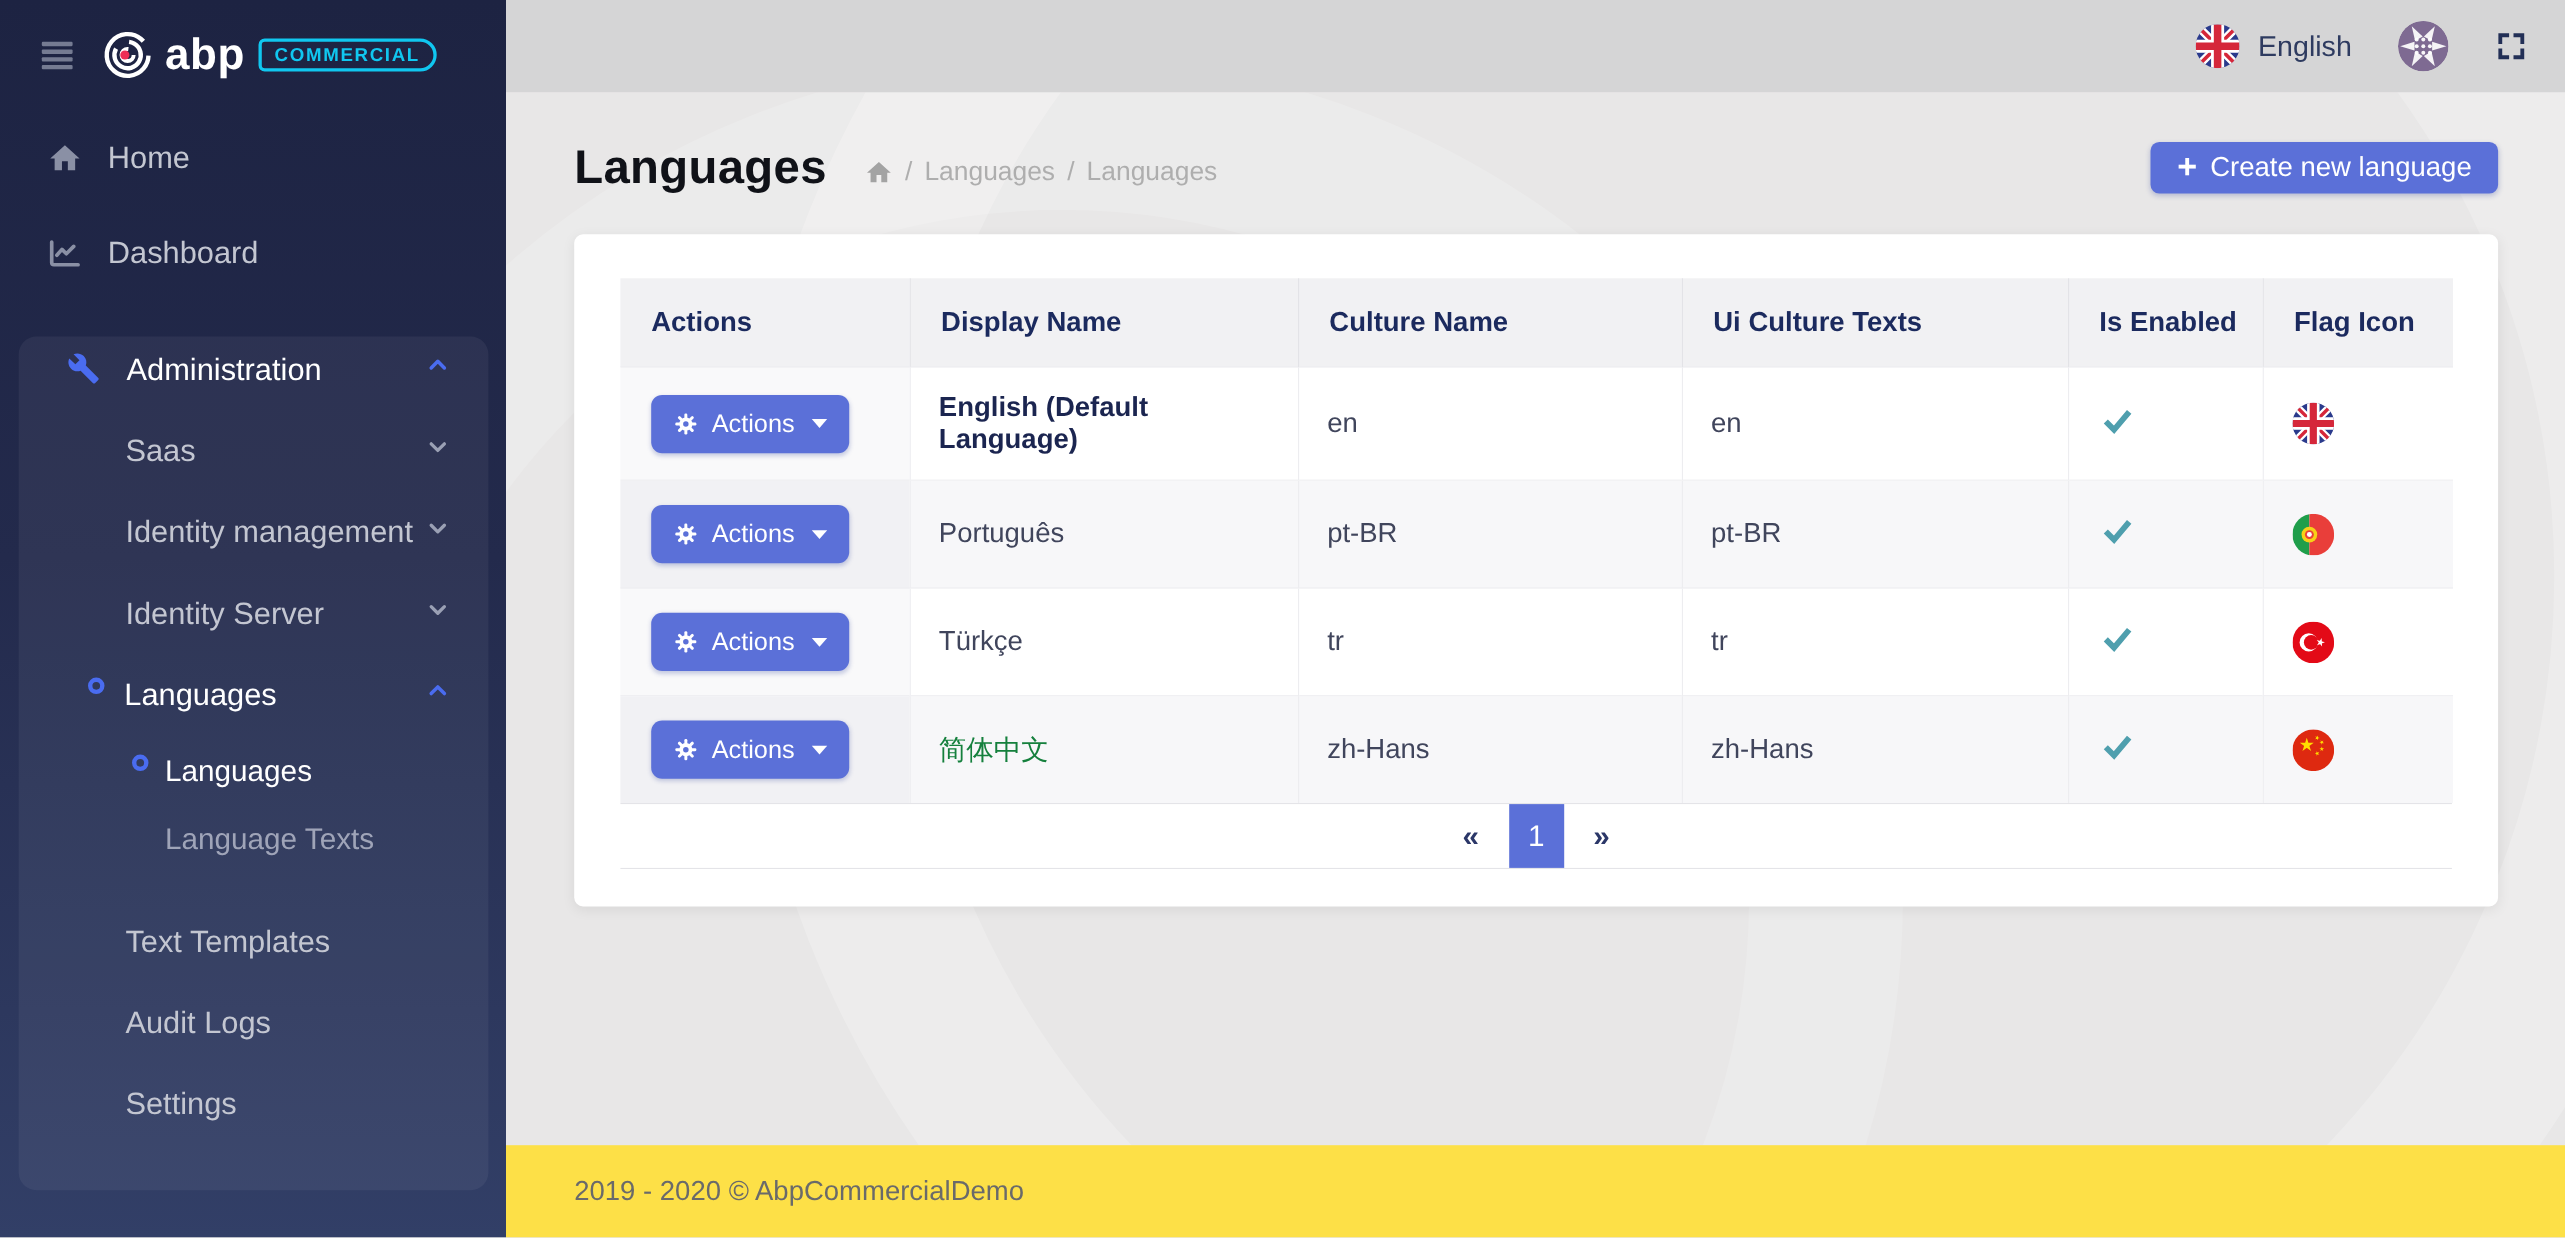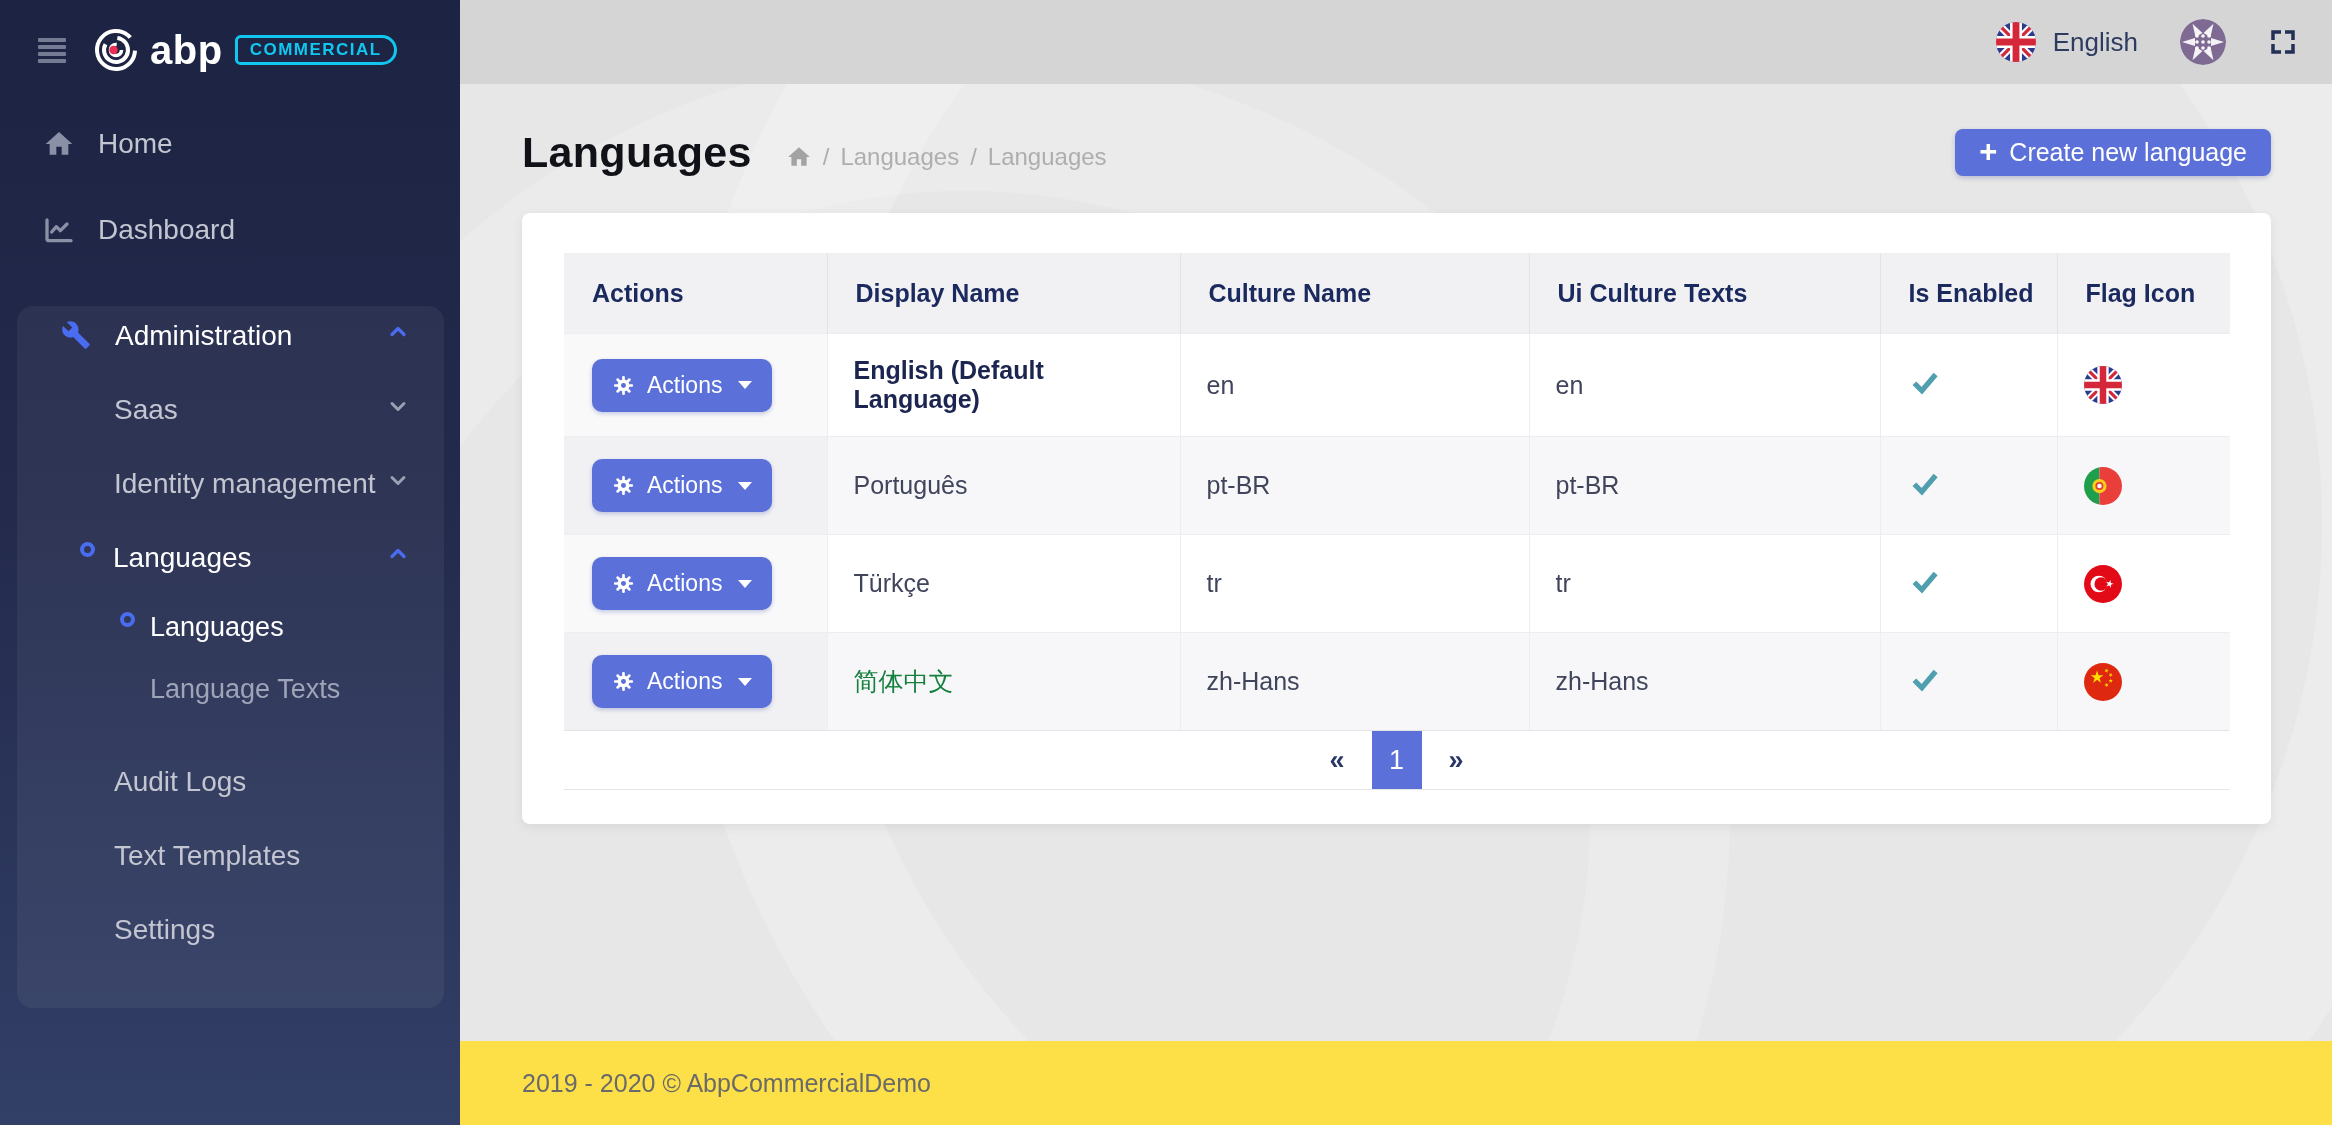--- a/index.html
+++ b/index.html
@@ -182,20 +182,28 @@
           </span>
         </div>
         <div class="nav-item child">
           <span>Identity management</span>
           <span class="chev">
             <svg width="24" height="24" viewBox="0 0 24 24" fill="none" stroke="#9aa0b4" stroke-width="3" stroke-linecap="round" stroke-linejoin="round">
                 <polyline points="6,9.5 12,15.5 18,9.5"></polyline>
               </svg>
           </span>
         </div>
+        <div class="nav-item child">
+          <span>Identity Server</span>
+          <span class="chev">
+            <svg width="24" height="24" viewBox="0 0 24 24" fill="none" stroke="#9aa0b4" stroke-width="3" stroke-linecap="round" stroke-linejoin="round">
+                <polyline points="6,9.5 12,15.5 18,9.5"></polyline>
+              </svg>
+          </span>
+        </div>
 
         <div class="nav-item parent-active">
           <span class="ring"></span>
           <span>Languages</span>
           <span class="chev">
             <svg width="24" height="24" viewBox="0 0 24 24" fill="none" stroke="#4a6cf0" stroke-width="3.2" stroke-linecap="round" stroke-linejoin="round">
                 <polyline points="6,14.5 12,8.5 18,14.5"></polyline>
               </svg>
           </span>
         </div>
@@ -203,24 +211,24 @@
           <span class="ring sm"></span>
           <span>Languages</span>
         </div>
         <div class="nav-item subchild plain">
           <span>Language Texts</span>
         </div>
 
         <div class="spacer-lg"></div>
 
         <div class="nav-item child">
+          <span>Text Templates</span>
+        </div>
+        <div class="nav-item child">
           <span>Audit Logs</span>
-        </div>
-        <div class="nav-item child">
-          <span>Text Templates</span>
         </div>
         <div class="nav-item child">
           <span>Settings</span>
         </div>
       </div>
     </nav>
   </aside>
 
   <div class="main">
     <header class="topbar">

